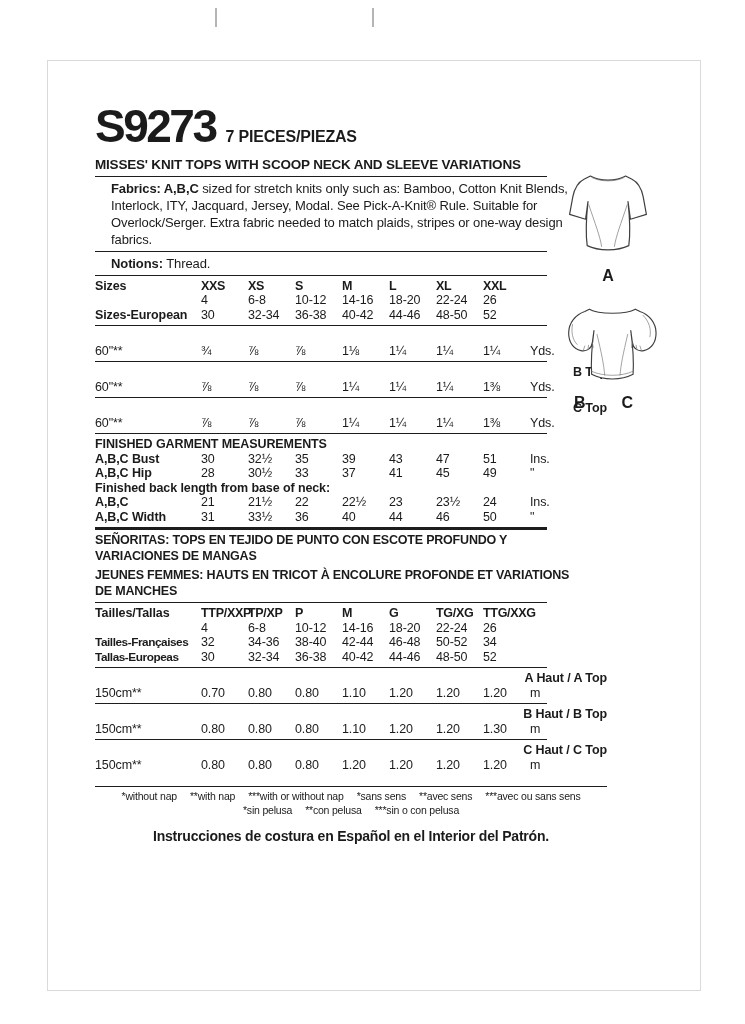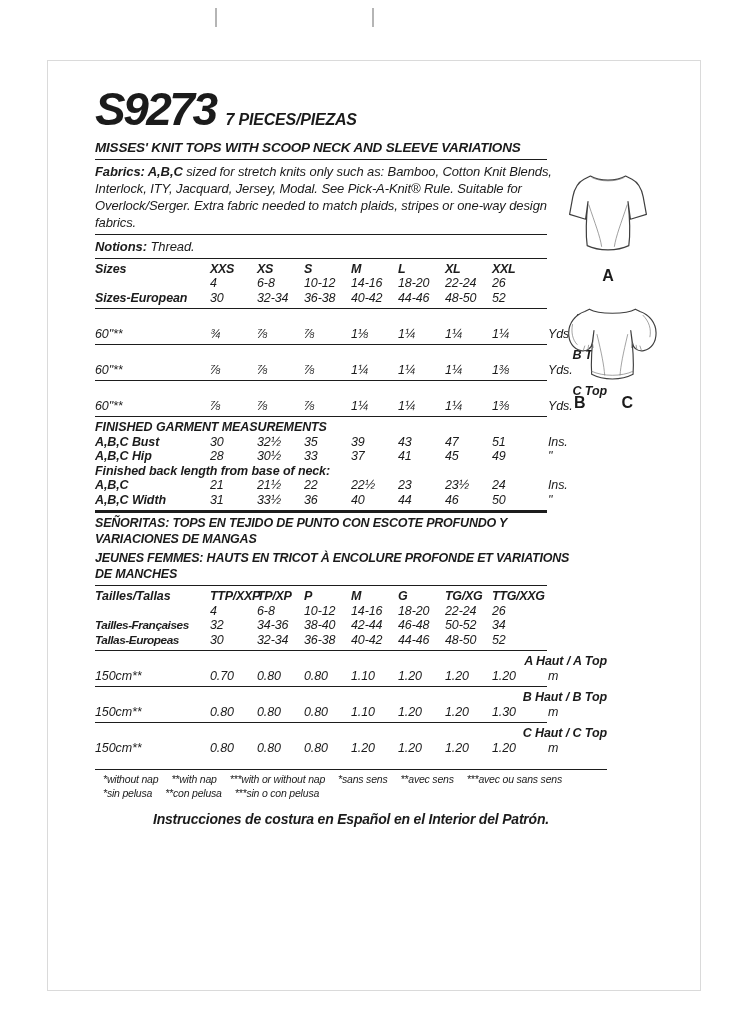--- a/index.html
+++ b/index.html
@@ -4,51 +4,51 @@
 <style>
   html,body { margin:0; padding:0; background:#ffffff; }
   .page {
     position:relative; width:745px; height:1024px; background:#ffffff;
     font-family:"Liberation Sans","DejaVu Sans",sans-serif;
     color:#1b1b1b; overflow:hidden; letter-spacing:-0.1px;
   }
   .sheet-border { position:absolute; left:47px; top:60px; width:652px; height:929px; border:1px solid #dadada; }
   .tick { position:absolute; top:8px; width:2px; height:19px; background:#b5b5b5; }
 
-  .content { position:absolute; left:95px; top:86px; width:512px; font-size:12.5px; line-height:14.5px;font-style:italic; }
+  .content { position:absolute; left:95px; top:103px; width:512px; font-size:12.5px; line-height:14.5px; }
 
   .brand-row { display:flex; align-items:baseline; gap:10px; height:50px; }
   .brand-number { font-size:46px; font-weight:bold; letter-spacing:-2.5px; line-height:46px; }
   .brand-pieces { font-size:16px; font-weight:bold; letter-spacing:-0.2px; }
 
   .main-title { font-weight:bold; font-size:13.5px; margin-top:5px; letter-spacing:-0.2px; }
 
   .rule { border-top:1.8px solid #1d1d1d; margin:3px 0; width:452px; }
   .rule.thin  { border-top-width:1.4px; }
   .rule.heavy { border-top-width:3px; }
   .rule.wide  { width:512px; }
 
-  .para { font-size:13px; line-height:17px; width:470px; margin-top:2px; }
+  .para { font-size:13px; line-height:17px; width:470px; margin-top:2px;margin-left:16px; }
   .inline-bold { font-weight:bold; }
 
-  .trow { display:flex; align-items:flex-start;gap:9px; }
+  .trow { display:flex; align-items:flex-start; }
   .tlabel { flex:none; width:106px; font-weight:bold; white-space:nowrap; }
   .tlabel.plain { font-weight:normal; }
   .tlabel.small { font-size:11.8px; letter-spacing:-0.45px; }
   .cells { display:flex; flex:none; }
   .cell { flex:none; width:47px; white-space:nowrap; }
   .trow.hdr .cell { font-weight:bold; letter-spacing:-0.3px; }
   .unit { flex:none; white-space:nowrap; }
 
   .section-title { font-weight:bold; }
   .top-name { font-weight:bold; margin-top:1px;text-align:right; }
 
   .intl-heading { font-weight:bold; font-size:12.5px; line-height:15.5px; width:480px; margin-top:4px; letter-spacing:-0.2px; }
 
-  .footnotes { display:flex; justify-content:flex-start; width:512px; font-size:10.5px; line-height:13px; letter-spacing:-0.2px; margin-top:1px;margin-left:8px; }
+  .footnotes { display:flex; justify-content:center; width:512px; font-size:10.5px; line-height:13px; letter-spacing:-0.2px; margin-top:1px; }
   .fn-group { display:flex; }
   .fn-item { margin-right:13px; white-space:nowrap; }
   .fn-group:last-child .fn-item:last-child { margin-right:0; }
 
   .spanish-note { width:512px; text-align:center; font-weight:bold; font-size:14px; margin-top:12px; letter-spacing:-0.2px; }
 
   .figure-a  { position:absolute; left:560px; top:168px; width:96px; text-align:center; }
   .figure-bc { position:absolute; left:557px; top:300px; width:100px; }
   .fig-label { font-weight:bold; font-size:16px; margin-top:3px; letter-spacing:0; }
   .bc-labels { display:flex; gap:36px; padding-left:17px; font-weight:bold; font-size:16px; margin-top:2px; }

